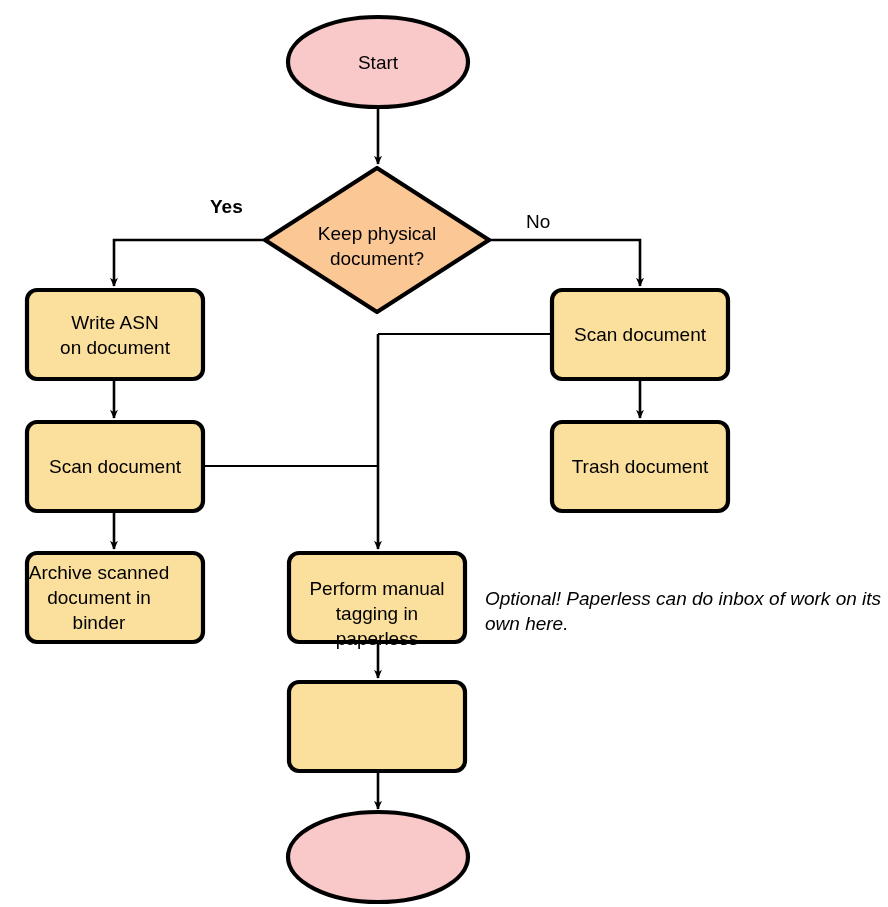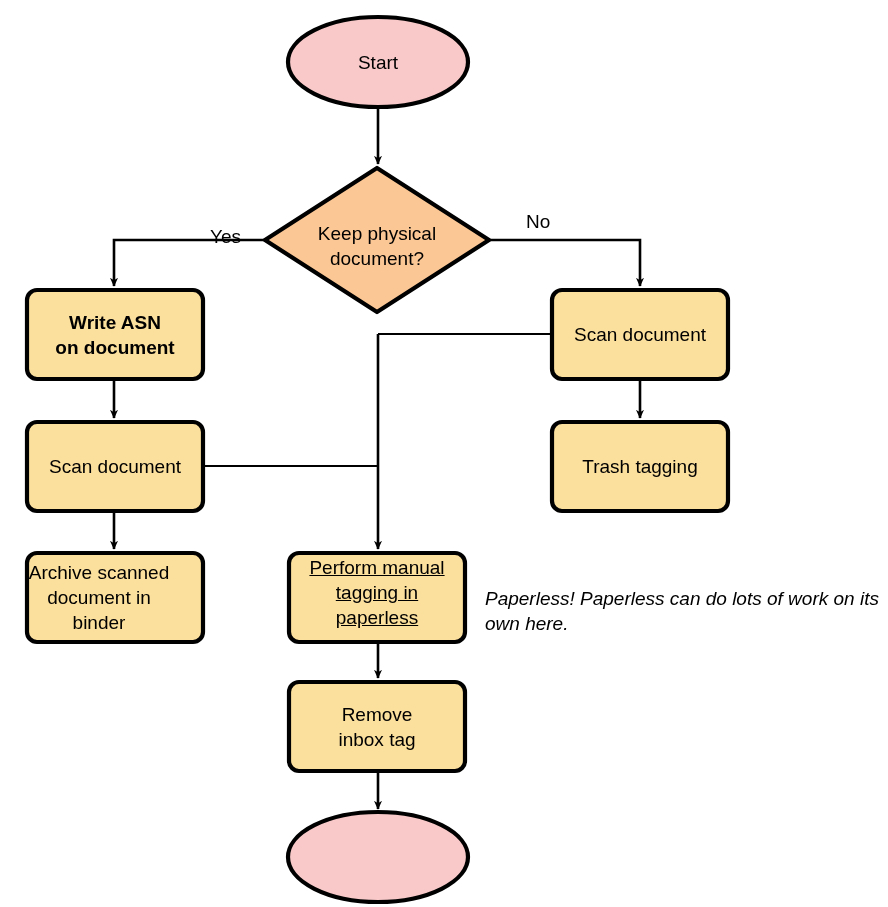--- a/index.html
+++ b/index.html
@@ -114,40 +114,38 @@
 
       <ellipse cx="378" cy="857" rx="90" ry="45" fill="#f9c9c9" stroke="#000000" stroke-width="4.2"></ellipse>
     </g>
   </svg>
 
   <div class="node-label" style="left:288px; top:17px; width:180px; height:90px;">Start</div>
 
   <div class="node-label" style="left:266px; top:176px; width:222px; height:140px;">Keep physical
 document?</div>
 
-  <div class="node-label" style="left:27px; top:290px; width:176px; height:89px;font-weight:bold;">Write ASN
+  <div class="node-label" style="left:27px; top:290px; width:176px; height:89px;">Write ASN
 on document</div>
 
   <div class="node-label" style="left:27px; top:422px; width:176px; height:89px;">Scan document</div>
 
   <div class="node-label" style="left:11px; top:553px; width:176px; height:89px;">Archive scanned
 document in
 binder</div>
 
   <div class="node-label" style="left:552px; top:290px; width:176px; height:89px;">Scan document</div>
 
-  <div class="node-label" style="left:552px; top:422px; width:176px; height:89px;">Trash tagging</div>
+  <div class="node-label" style="left:552px; top:422px; width:176px; height:89px;">Trash document</div>
 
-  <div class="node-label" style="left:289px; top:548px; width:176px; height:89px;text-decoration:underline;">Perform manual
+  <div class="node-label" style="left:289px; top:569px; width:176px; height:89px;">Perform manual
 tagging in
 paperless</div>
 
-  <div class="node-label" style="left:289px; top:682px; width:176px; height:89px;">Remove
-inbox tag</div>
 
 
-  <div class="edge-label" style="left:210px; top:226px;">Yes</div>
+  <div class="edge-label" style="left:210px; top:196px;font-weight:bold;">Yes</div>
 
   <div class="edge-label" style="left:526px; top:211px;">No</div>
 
-  <div class="note-text" style="left:485px; top:586px;">Paperless! Paperless can do lots of work on its own here.</div>
+  <div class="note-text" style="left:485px; top:586px;">Optional! Paperless can do inbox of work on its own here.</div>
 
 </div>
 
 </body></html>

